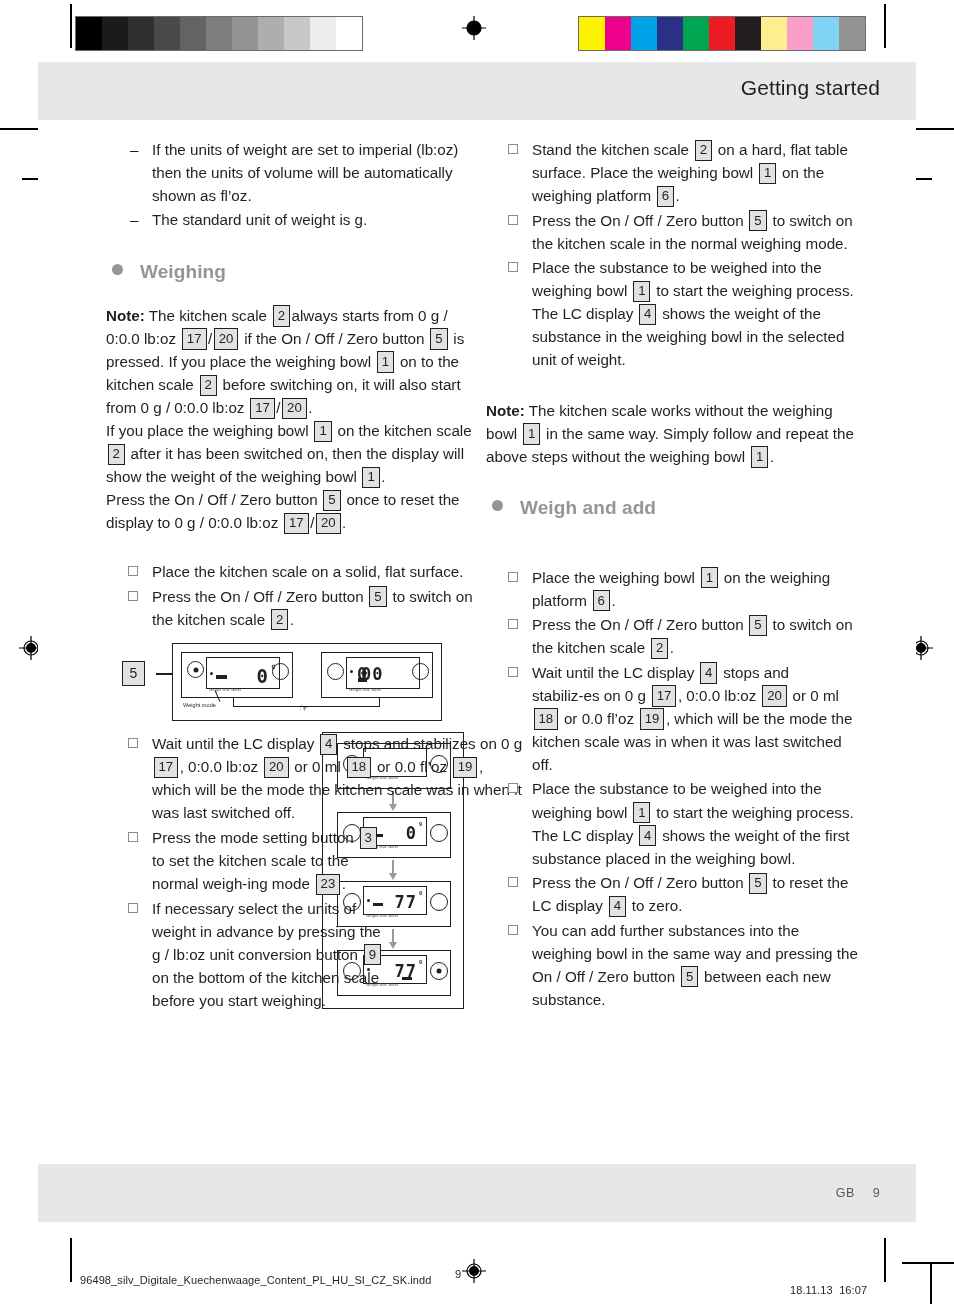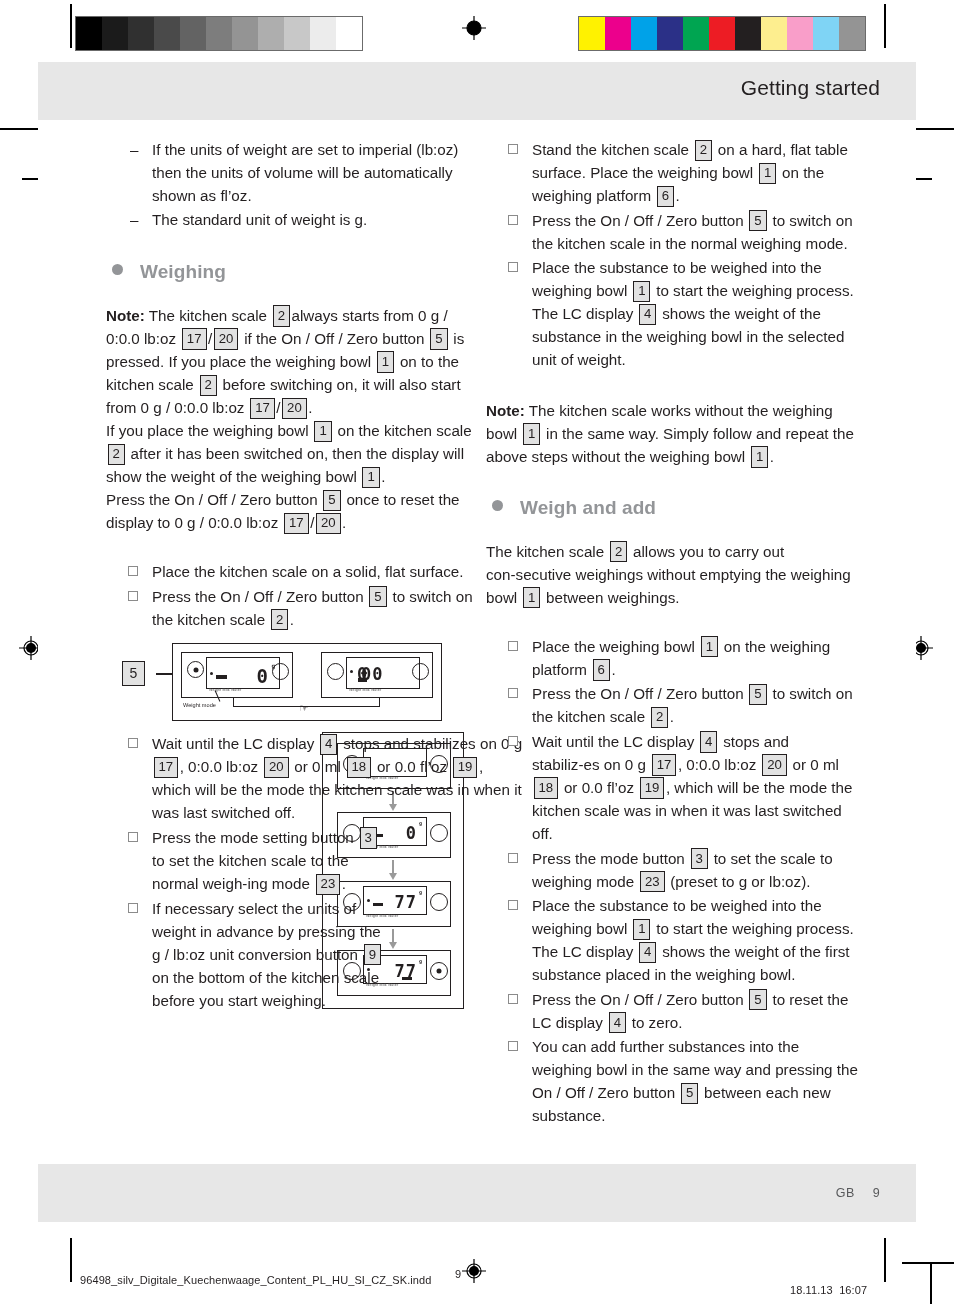--- a/index.html
+++ b/index.html
@@ -483,27 +483,20 @@
 
       <div class="spacer-lg"></div>
 
       <div class="heading">
         <span class="bul"></span>
         <span>Weigh and add</span>
       </div>
 
       <div class="spacer-md"></div>
 
-      <p>
-        <span>The kitchen scale</span>
-        <span class="ref">2</span>
-        <span>allows you to carry out con‑secutive weighings without emptying the weighing bowl</span>
-        <span class="ref">1</span>
-        <span>between weighings.</span>
-      </p>
 
       <div class="spacer-lg"></div>
 
       <ul class="sqlist">
         <li>
           <span class="sq"></span>
           <span>Place the weighing bowl</span>
           <span class="ref">1</span>
           <span>on the weighing platform</span>
           <span class="ref">6</span><span>.</span>
@@ -522,28 +515,20 @@
           <span>stops and stabiliz‑es on 0 g</span>
           <span class="ref">17</span><span>, 0:0.0 lb:oz</span>
           <span class="ref">20</span>
           <span>or 0 ml</span>
           <span class="ref">18</span>
           <span>or 0.0 fl’oz</span>
           <span class="ref">19</span><span>, which will be the mode the kitchen scale was in when it was last switched off.</span>
         </li>
         <li>
           <span class="sq"></span>
-          <span>Press the mode button</span>
-          <span class="ref">3</span>
-          <span>to set the scale to weighing mode</span>
-          <span class="ref">23</span>
-          <span>(preset to g or lb:oz).</span>
-        </li>
-        <li>
-          <span class="sq"></span>
           <span>Place the substance to be weighed into the weighing bowl</span>
           <span class="ref">1</span>
           <span>to start the weighing process. The LC display</span>
           <span class="ref">4</span>
           <span>shows the weight of the first substance placed in the weighing bowl.</span>
         </li>
         <li>
           <span class="sq"></span>
           <span>Press the On / Off / Zero button</span>
           <span class="ref">5</span>

